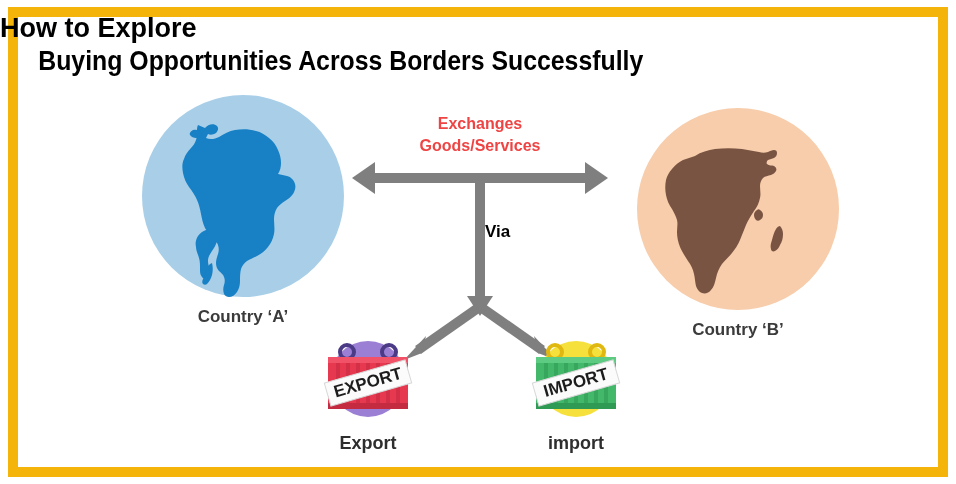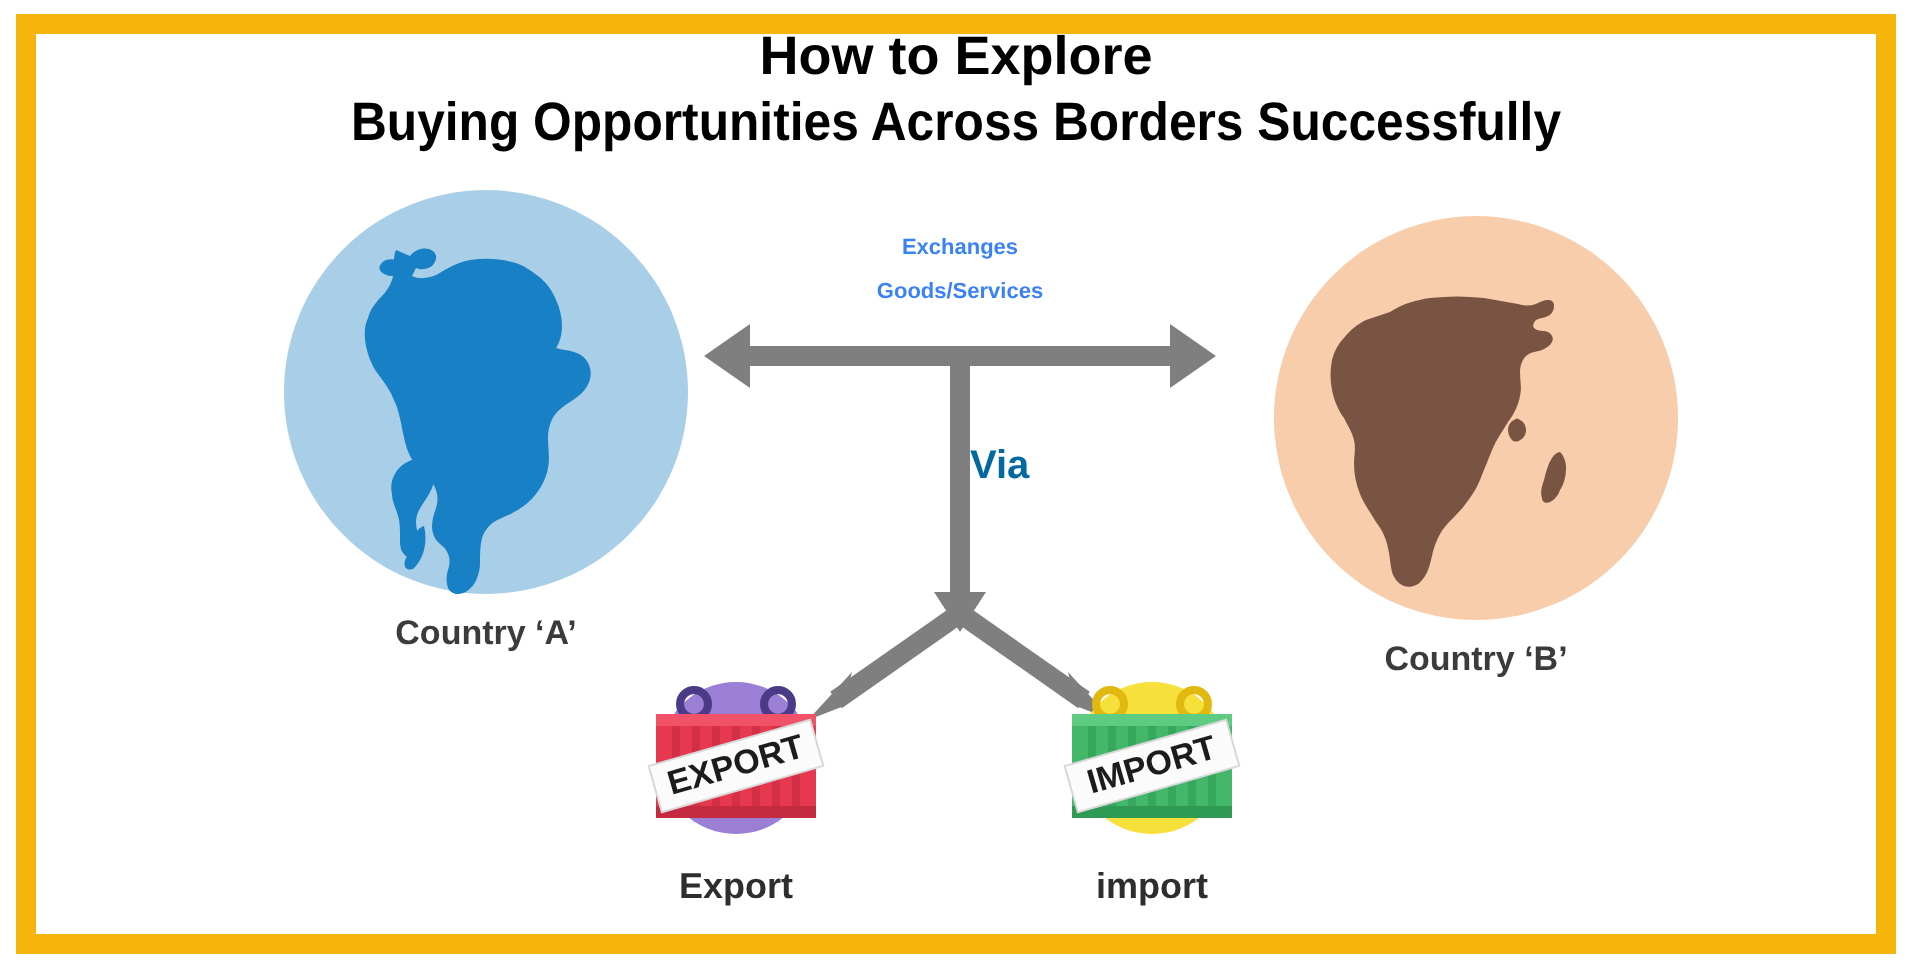--- a/index.html
+++ b/index.html
@@ -27,21 +27,21 @@
     border: 10px solid #f5b40a;
     box-sizing: border-box;
     background: transparent;
   }
   
   #title-block {
     position: absolute;
     left: 0;
     top: 12px;
     width: 956px;
-    text-align: center;
+    text-align: left;
   }
   .title-line1 {
     font-family: "Liberation Sans", sans-serif;
     font-weight: bold;
     font-size: 27px;
     line-height: 32px;
     color: #000000;
     letter-spacing: 0px;
   }
   .title-line2 {
@@ -94,32 +94,32 @@
   }
   
   #exchange-label {
     position: absolute;
     left: 355px;
     top: 113px;
     width: 250px;
     text-align: center;
     font-family: "Liberation Sans", sans-serif;
     font-weight: bold;
-    font-size: 11px;
+    font-size: 16px;
     line-height: 22px;
-    color: #3b82f6;
+    color: #ef4444;
   }
   #via-label {
     position: absolute;
     left: 485px;
     top: 222px;
     font-family: "Liberation Sans", sans-serif;
     font-weight: bold;
-    font-size: 20px;
-    color: #0369a1;
+    font-size: 17px;
+    color: #000000;
   }
   
   .trade-block {
     position: absolute;
     width: 160px;
     text-align: center;
   }
   #export-block { left: 288px; top: 333px; }
   #import-block { left: 496px; top: 333px; }
 

